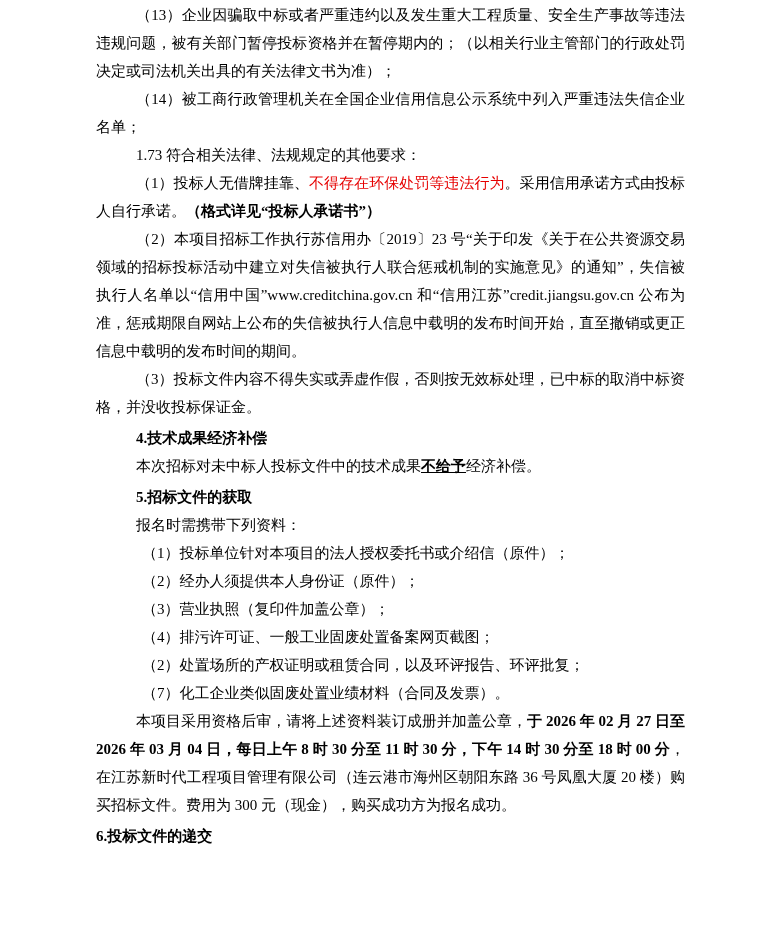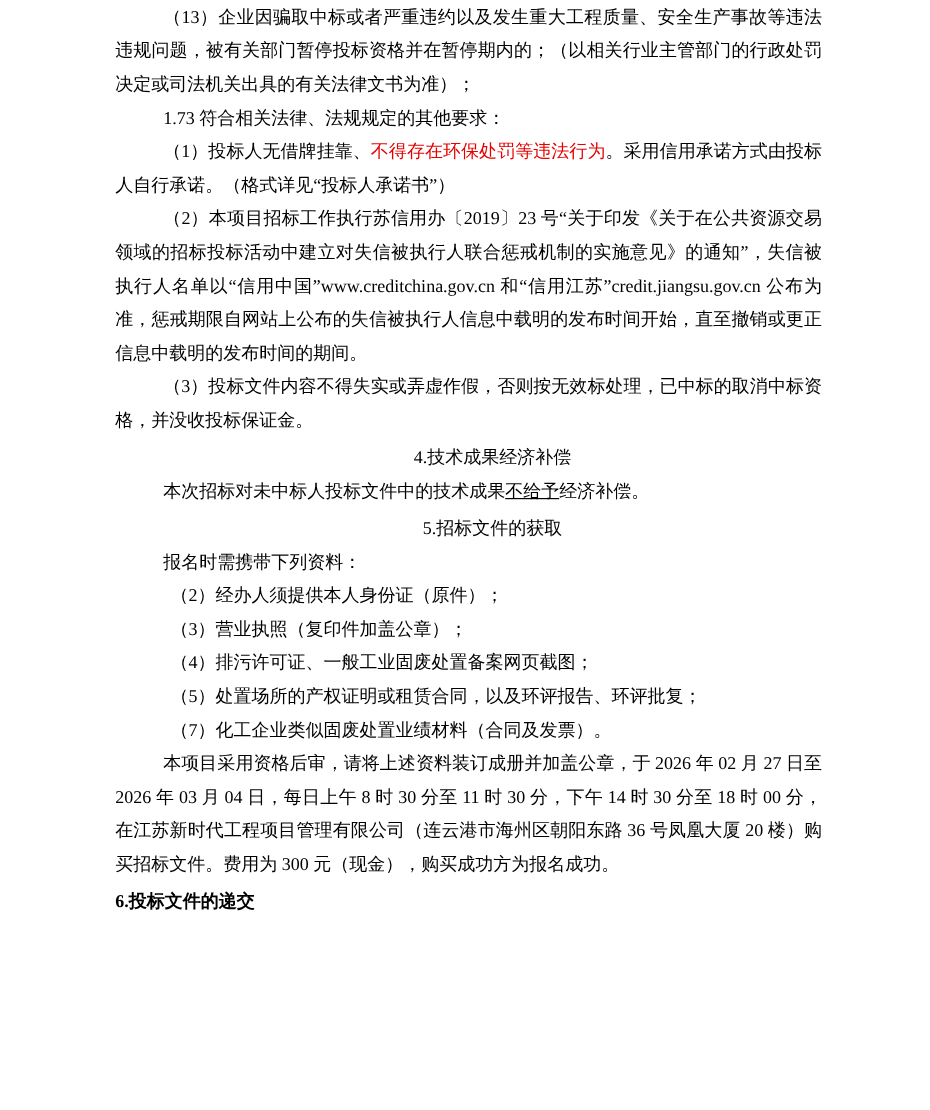--- a/index.html
+++ b/index.html
@@ -26,67 +26,68 @@
   .para {
     text-indent: 40px;
     text-align: justify;
     margin: 0;
   }
   .list-item {
     text-indent: 46px;
     margin: 0;
   }
   .heading {
-    font-weight: normal;
+    font-weight: bold;
     margin: 3px 0 0 40px;
-    text-align: center;
   }
   .heading-left {
     font-weight: bold;
     margin: 3px 0 0 0;
   }
   .red-text {
     color: #e60000;
   }
   .bold-text {
-    font-weight: normal;
+    font-weight: bold;
   }
   .bold-underline {
-    font-weight: normal;
+    font-weight: bold;
     text-decoration: underline;
   }
 </style>
 </head>
 <body>
 
 <div class="page">
 
   <p class="para">（13）企业因骗取中标或者严重违约以及发生重大工程质量、安全生产事故等违法违规问题，被有关部门暂停投标资格并在暂停期内的；（以相关行业主管部门的行政处罚决定或司法机关出具的有关法律文书为准）；</p>
 
+  <p class="para">（14）被工商行政管理机关在全国企业信用信息公示系统中列入严重违法失信企业名单；</p>
 
 
   <p class="para">1.73 符合相关法律、法规规定的其他要求：</p>
 
   <p class="para"><span>（1）投标人无借牌挂靠、</span><span class="red-text">不得存在环保处罚等违法行为</span><span>。采用信用承诺方式由投标人自行承诺。</span><span class="bold-text">（格式详见“投标人承诺书”）</span></p>
 
   <p class="para">（2）本项目招标工作执行苏信用办〔2019〕23 号“关于印发《关于在公共资源交易领域的招标投标活动中建立对失信被执行人联合惩戒机制的实施意见》的通知”，失信被执行人名单以“信用中国”www.creditchina.gov.cn 和“信用江苏”credit.jiangsu.gov.cn 公布为准，惩戒期限自网站上公布的失信被执行人信息中载明的发布时间开始，直至撤销或更正信息中载明的发布时间的期间。</p>
 
   <p class="para">（3）投标文件内容不得失实或弄虚作假，否则按无效标处理，已中标的取消中标资格，并没收投标保证金。</p>
 
   <p class="heading">4.技术成果经济补偿</p>
 
   <p class="para"><span>本次招标对未中标人投标文件中的技术成果</span><span class="bold-underline">不给予</span><span>经济补偿。</span></p>
 
   <p class="heading">5.招标文件的获取</p>
 
   <p class="para">报名时需携带下列资料：</p>
 
+  <p class="list-item">（1）投标单位针对本项目的法人授权委托书或介绍信（原件）；</p>
   <p class="list-item">（2）经办人须提供本人身份证（原件）；</p>
   <p class="list-item">（3）营业执照（复印件加盖公章）；</p>
   <p class="list-item">（4）排污许可证、一般工业固废处置备案网页截图；</p>
-  <p class="list-item">（5）处置场所的产权证明或租赁合同，以及环评报告、环评批复；</p>
+  <p class="list-item">（2）处置场所的产权证明或租赁合同，以及环评报告、环评批复；</p>
   <p class="list-item">（7）化工企业类似固废处置业绩材料（合同及发票）。</p>
 
   <p class="para"><span>本项目采用资格后审，请将上述资料装订成册并加盖公章，</span><span class="bold-text">于 2026 年 02 月 27 日至 2026 年 03 月 04 日，每日上午 8 时 30 分至 11 时 30 分，下午 14 时 30 分至 18 时 00 分</span><span>，在江苏新时代工程项目管理有限公司（连云港市海州区朝阳东路 36 号凤凰大厦 20 楼）购买招标文件。费用为 300 元（现金），购买成功方为报名成功。</span></p>
 
   <p class="heading-left">6.投标文件的递交</p>
 
 </div>
 
 </body></html>

